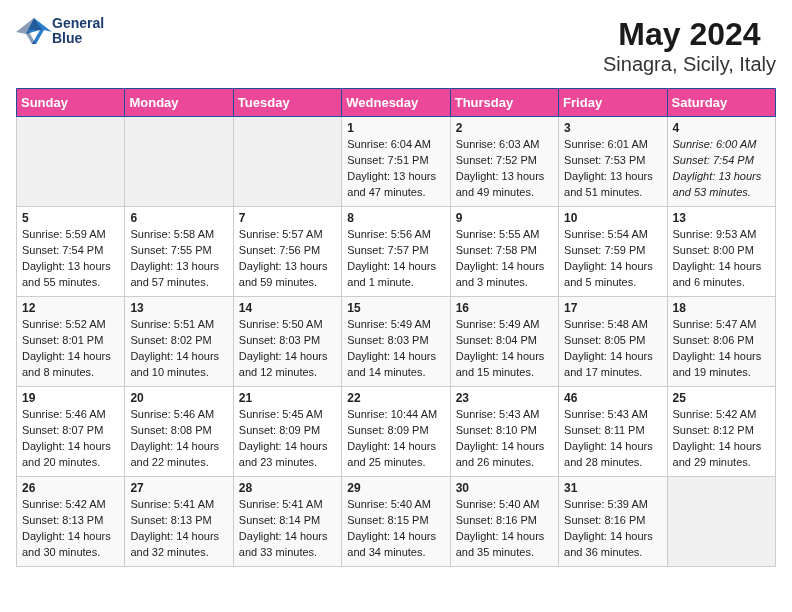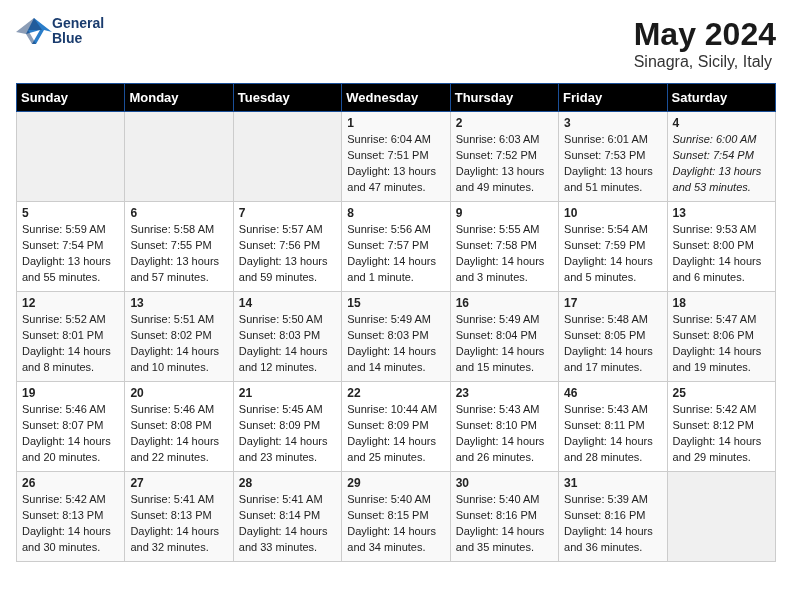--- a/index.html
+++ b/index.html
@@ -26,38 +26,38 @@
       font-size: 14px;
       font-weight: bold;
       color: #1a3c6e;
       line-height: 1.1;
     }
     .logo-bird {
       width: 36px;
       height: 30px;
     }
     .title-block {
-      text-align: left;
+      text-align: center;
     }
     .main-title {
       font-size: 32px;
       font-weight: bold;
       color: #1a1a1a;
     }
     .subtitle {
-      font-size: 16px;
+      font-size: 20px;
       color: #333;
     }
     table {
       width: 100%;
       border-collapse: collapse;
       table-layout: fixed;
     }
     thead tr {
-      background-color: #000000;
+      background-color: #ec4899;
       color: white;
     }
     thead th {
       padding: 6px 4px;
       font-size: 13px;
       font-weight: bold;
       text-align: left;
       border: 1px solid #1a4f99;
     }
     tbody tr {

